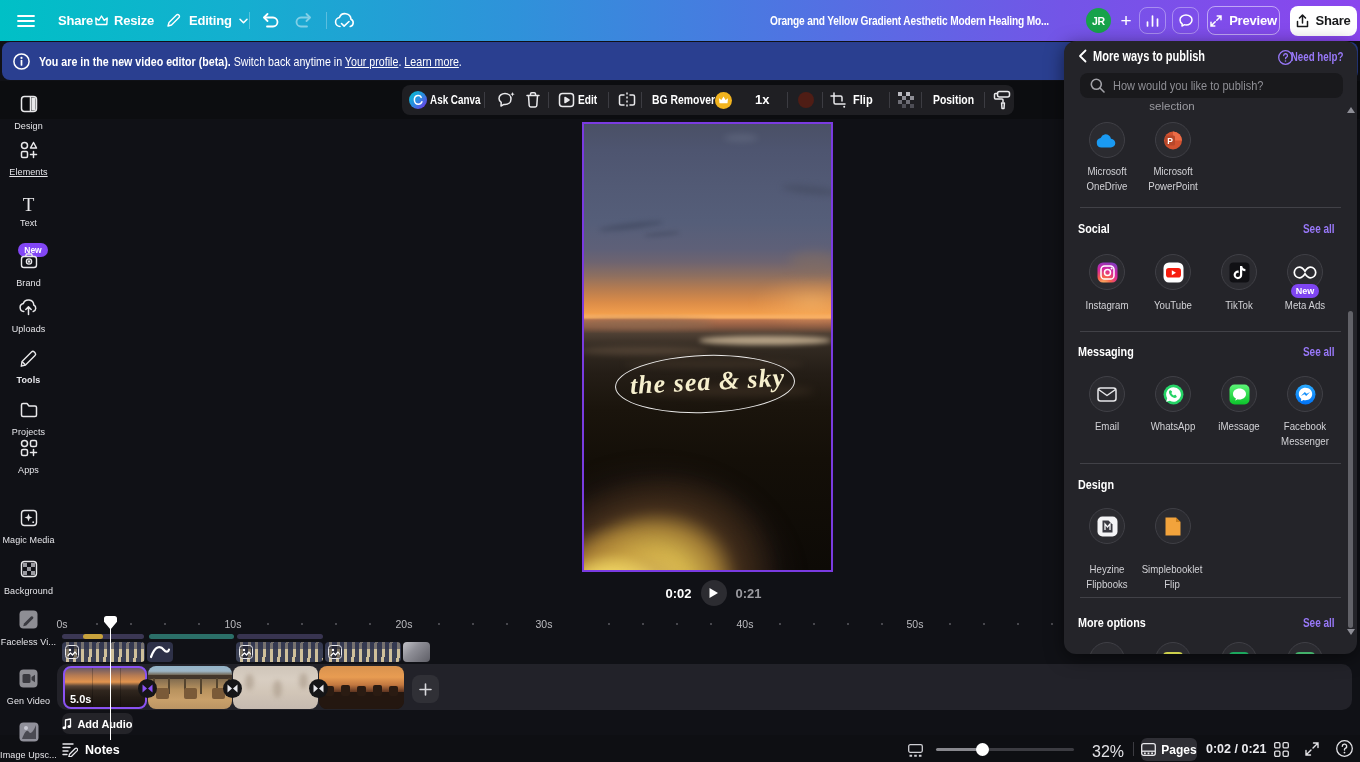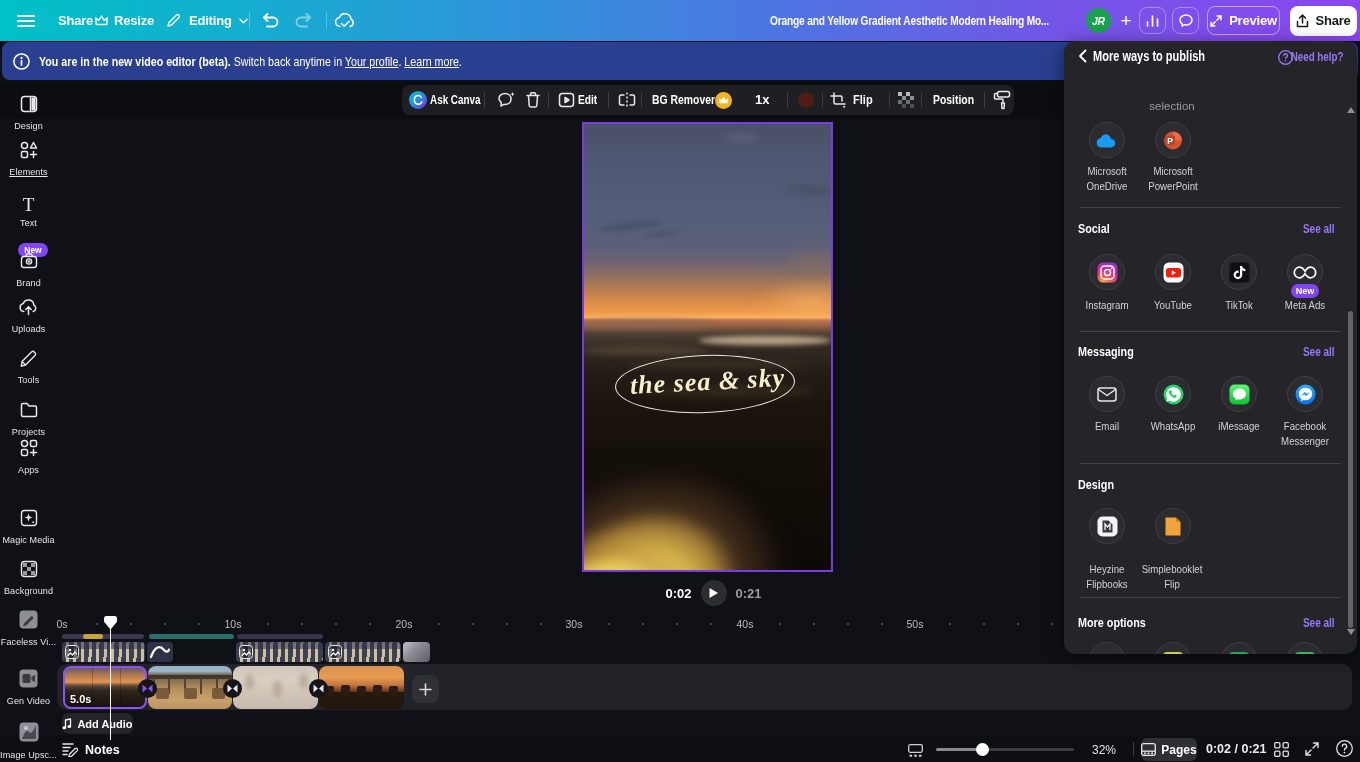--- a/index.html
+++ b/index.html
@@ -86,21 +86,21 @@
         <path d="M12.5 1 L16 4.5 L12.5 8" fill="none" stroke="#fff" stroke-width="1.8" stroke-linecap="round" stroke-linejoin="round"></path>
       </svg>
     </div>
   <div class="it" style="left:334px;">
       <svg width="22" height="17" viewBox="0 0 22 17">
         <path d="M6 14.5 a4.5 4.5 0 0 1 -0.6 -8.95 A6 6 0 0 1 17 7.2 a3.9 3.9 0 0 1 -0.8 7.3" fill="none" stroke="#fff" stroke-width="1.6" stroke-linecap="round"></path>
         <path d="M7.5 11.5 l2.6 2.6 L15 9.5" fill="none" stroke="#fff" stroke-width="1.6" stroke-linecap="round" stroke-linejoin="round"></path>
       </svg>
     </div>
   <div class="it" style="left:770px;font-weight:700;transform:scaleX(.78);transform-origin:0 50%;">Orange and Yellow Gradient Aesthetic Modern Healing Mo...</div>
-  <div class="it" style="left:1086px;font-style:italic;">
+  <div class="it" style="left:1086px;">
       <div style="width:25px;height:25px;border-radius:50%;background:#17a24b;display:flex;align-items:center;justify-content:center;font-size:10.5px;font-weight:700;">JR</div>
     </div>
   <div class="it" style="left:1113px;">
       <div style="width:26px;height:26px;border-radius:8px;border:1px solid rgba(255,255,255,.0);display:flex;align-items:center;justify-content:center;font-size:19px;font-weight:400;">+</div>
     </div>
   <div class="it" style="left:1139px;">
       <div style="width:27px;height:27px;border-radius:8px;border:1px solid rgba(255,255,255,.35);display:flex;align-items:center;justify-content:center;">
         <svg width="13" height="12" viewBox="0 0 13 12">
           <path d="M1.5 11 V7 M6.5 11 V1 M11.5 11 V4" stroke="#fff" stroke-width="1.7" stroke-linecap="round"></path>
         </svg>
@@ -164,21 +164,21 @@
   <div class="sbitem" style="top:251px;"><svg width="20" height="20" viewBox="0 0 20 20" fill="none" stroke="#e8e8ea" stroke-width="1.4">
         <rect x="2.5" y="5.5" width="15" height="11" rx="2.5"></rect>
         <path d="M6.5 5.5 L7.5 3 h5 l1 2.5"></path>
         <circle cx="10" cy="10.5" r="2.6"></circle>
         <circle cx="10" cy="10.5" r="0.6" fill="#e8e8ea"></circle>
       </svg><div class="lbl">Brand</div></div>
   <div class="sbitem" style="top:297px;"><svg width="21" height="20" viewBox="0 0 21 20" fill="none" stroke="#e8e8ea" stroke-width="1.5">
         <path d="M5.8 14.5 a4 4 0 0 1 -0.5 -7.9 A5.4 5.4 0 0 1 15.8 8 a3.5 3.5 0 0 1 -0.6 6.5" stroke-linecap="round"></path>
         <path d="M10.5 17.5 V10 M7.8 12.5 L10.5 9.7 l2.7 2.8" stroke-linecap="round" stroke-linejoin="round"></path>
       </svg><div class="lbl">Uploads</div></div>
-  <div class="sbitem" style="top:348px;"><svg width="20" height="20" viewBox="0 0 20 20" fill="none" stroke="#e8e8ea" stroke-width="1.4">
+  <div class="sbitem" style="top:348px;font-weight:bold;"><svg width="20" height="20" viewBox="0 0 20 20" fill="none" stroke="#e8e8ea" stroke-width="1.4">
         <path d="M3 13.5 L12.5 4 a2 2 0 0 1 2.8 0 l0.7 0.7 a2 2 0 0 1 0 2.8 L6.5 17 l-4.2 1.2 Z" stroke-linejoin="round"></path>
         <path d="M3 13.5 l3.5 3.5"></path>
       </svg><div class="lbl">Tools</div></div>
   <div class="sbitem" style="top:400px;"><svg width="20" height="20" viewBox="0 0 20 20" fill="none" stroke="#e8e8ea" stroke-width="1.5">
         <path d="M2.5 5 a1.5 1.5 0 0 1 1.5 -1.5 h4 l2 2.5 h6 a1.5 1.5 0 0 1 1.5 1.5 v7.5 a1.5 1.5 0 0 1 -1.5 1.5 h-12 a1.5 1.5 0 0 1 -1.5 -1.5 Z" stroke-linejoin="round"></path>
       </svg><div class="lbl">Projects</div></div>
   <div class="sbitem" style="top:438px;"><svg width="20" height="20" viewBox="0 0 20 20" fill="none" stroke="#e8e8ea" stroke-width="1.5">
         <circle cx="5.5" cy="5.5" r="3"></circle>
         <rect x="11.5" y="2.5" width="6" height="6" rx="1.5"></rect>
         <rect x="2.5" y="11.5" width="6" height="6" rx="1.5"></rect>
@@ -308,21 +308,21 @@
       </svg>
     </div>
   <span style="color:#9b9ba0;font-size:13px;font-weight:700;">0:21</span>
 </div>
 
 <div class="abs" id="timeline" style="left:0;top:608px;width:1360px;height:130px;"></div>
 <div class="abs" id="ruler">
   <span class="rlabel" style="left:62px;">0s</span>
     <span class="rlabel" style="left:233px;">10s</span>
     <span class="rlabel" style="left:404px;">20s</span>
-    <span class="rlabel" style="left:574px;">30s</span>
+    <span class="rlabel" style="left:544px;">30s</span>
     <span class="rlabel" style="left:745px;">40s</span>
     <span class="rlabel" style="left:915px;">50s</span>
 </div>
 <div class="abs" id="strips">
   <div class="strip" style="left:62px;width:82px;background:#3b3754;"></div>
   <div class="strip" style="left:83px;width:20px;background:#c8a23c;"></div>
   <div class="strip" style="left:149px;width:85px;background:#2b6f68;"></div>
   <div class="strip" style="left:237px;width:86px;background:#383450;"></div>
   <div class="ostrip" style="left:62px;width:83px;background:linear-gradient(180deg,rgba(46,50,76,.55) 0 7px,rgba(46,50,76,0) 7px),repeating-linear-gradient(92deg,#3b4054 0 4.5px,#cfc09b 4.5px 7.5px);"></div>
   <div class="ostrip" style="left:147px;width:26px;background:#2e3148;"><svg width="26" height="20" viewBox="0 0 26 20">
@@ -414,21 +414,21 @@
   <div class="abs" style="left:62px;top:7px;display:flex;align-items:center;gap:7px;color:#fff;font-size:12.5px;font-weight:700;"><svg width="16" height="15" viewBox="0 0 16 15">
         <path d="M1 2 h10 M1 5.5 h7 M1 9 h5 M1 12.5 h4" stroke="#e8e8ec" stroke-width="1.4" stroke-linecap="round"></path>
         <path d="M7.5 12.2 L13.2 6.5 a1.5 1.5 0 0 1 2.1 2.1 L9.6 14.3 l-2.8 0.7 Z" fill="none" stroke="#e8e8ec" stroke-width="1.3" stroke-linejoin="round"></path>
       </svg>Notes</div>
   <div class="abs" style="left:908px;top:9px;line-height:0;"><svg width="15" height="13" viewBox="0 0 15 13" fill="none" stroke="#cfcfd4" stroke-width="1.3">
         <rect x="0.7" y="0.7" width="13.6" height="7.6" rx="1.5"></rect>
         <path d="M1.5 11.8 h2.6 M6.2 11.8 h2.6 M10.9 11.8 h2.6" stroke-width="2"></path>
       </svg></div>
   <div class="abs" style="left:936px;top:13px;width:138px;height:2.5px;border-radius:2px;background:linear-gradient(90deg,#88888e 0 46px,#3c3c42 46px);"></div>
   <div class="abs" style="left:976px;top:8px;width:13px;height:13px;border-radius:50%;background:#fff;"></div>
-  <div class="abs" style="left:1092px;top:8px;font-size:12px;color:#e2e2e6;font-weight:400;">32%</div>
+  <div class="abs" style="left:1092px;top:8px;font-size:16px;color:#e2e2e6;font-weight:400;">32%</div>
   <div class="abs" style="left:1133px;top:7px;width:1px;height:14px;background:#3c3c42;"></div>
   <div class="abs" style="left:1141px;top:3px;width:56px;height:23px;border-radius:6px;background:#2f2f35;display:flex;align-items:center;justify-content:center;gap:5px;color:#fff;font-size:12px;font-weight:700;"><svg width="15" height="13" viewBox="0 0 15 13" fill="none" stroke="#e8e8ec" stroke-width="1.3">
         <rect x="0.7" y="0.7" width="13.6" height="11.6" rx="2"></rect>
         <path d="M0.7 8.2 h13.6"></path>
         <path d="M3 10.4 h1.8 M6.6 10.4 h1.8 M10.2 10.4 h1.8" stroke-width="1.6"></path>
       </svg>Pages</div>
   <div class="abs" style="left:1206px;top:7px;font-size:12.5px;color:#ececf0;font-weight:700;">0:02 / 0:21</div>
   <div class="abs" style="left:1274px;top:7px;line-height:0;"><svg width="15" height="15" viewBox="0 0 15 15" fill="none" stroke="#e2e2e6" stroke-width="1.3">
         <rect x="0.7" y="0.7" width="5.2" height="5.2" rx="1.2"></rect>
         <rect x="9.1" y="0.7" width="5.2" height="5.2" rx="1.2"></rect>
@@ -475,20 +475,27 @@
   <div class="abs" style="left:14px;top:8px;width:14px;height:16px;"><svg width="9" height="14" viewBox="0 0 9 14">
         <path d="M7.5 1.5 L2 7 L7.5 12.5" fill="none" stroke="#fff" stroke-width="1.8" stroke-linecap="round" stroke-linejoin="round"></path>
       </svg></div>
   <div class="abs" style="left:29px;top:7px;font-size:14.5px;font-weight:700;transform:scaleX(.76);transform-origin:0 50%;">More ways to publish</div>
   <div class="abs" style="right:64px;top:9px;line-height:0;"><svg width="15" height="15" viewBox="0 0 15 15">
         <circle cx="7.5" cy="7.5" r="6.8" fill="none" stroke="#9878f8" stroke-width="1.3"></circle>
         <path d="M5.7 5.6 a1.9 1.9 0 1 1 2.6 1.8 c-0.5 0.2 -0.7 0.5 -0.7 1 v0.3" fill="none" stroke="#9878f8" stroke-width="1.3" stroke-linecap="round"></path>
         <circle cx="7.5" cy="11" r="0.8" fill="#9878f8"></circle>
       </svg></div>
   <div class="abs" style="right:14px;top:9px;font-size:12.5px;font-weight:700;color:#9878f8;transform:scaleX(.78);transform-origin:100% 50%;">Need help?</div>
+  <div class="abs" style="left:16px;top:32px;width:263px;height:25px;background:#19191c;border-radius:8px;display:flex;align-items:center;">
+    <svg width="15" height="15" viewBox="0 0 15 15" style="margin-left:10px;">
+        <circle cx="6.3" cy="6.3" r="5" fill="none" stroke="#a2a2a8" stroke-width="1.6"></circle>
+        <path d="M10 10 L14 14" stroke="#a2a2a8" stroke-width="1.6" stroke-linecap="round"></path>
+      </svg>
+    <span style="margin-left:8px;font-size:12.5px;color:#8f8f95;transform:scaleX(.88);transform-origin:0 50%;display:inline-block;white-space:nowrap;">How would you like to publish?</span>
+  </div>
   <div class="abs" style="left:70px;top:59px;width:76px;text-align:center;font-size:11.5px;color:#9a9aa0;">selection</div>
 
   <div class="circ" style="left:25px;top:81px;">
       <svg width="23" height="15" viewBox="0 0 23 15">
         <path d="M9.2 1.2 a6 6 0 0 1 5.8 4.5 l0.1 0 a4.4 4.4 0 0 1 -0.4 8.8 H5.5 A4.8 4.8 0 0 1 4.6 5 A6 6 0 0 1 9.2 1.2 Z" fill="#1a9af2"></path>
       </svg>
     </div>
   <div class="circ" style="left:91px;top:81px;">
       <svg width="21" height="21" viewBox="0 0 21 21">
         <circle cx="10" cy="10.5" r="9" fill="#d35230"></circle>

